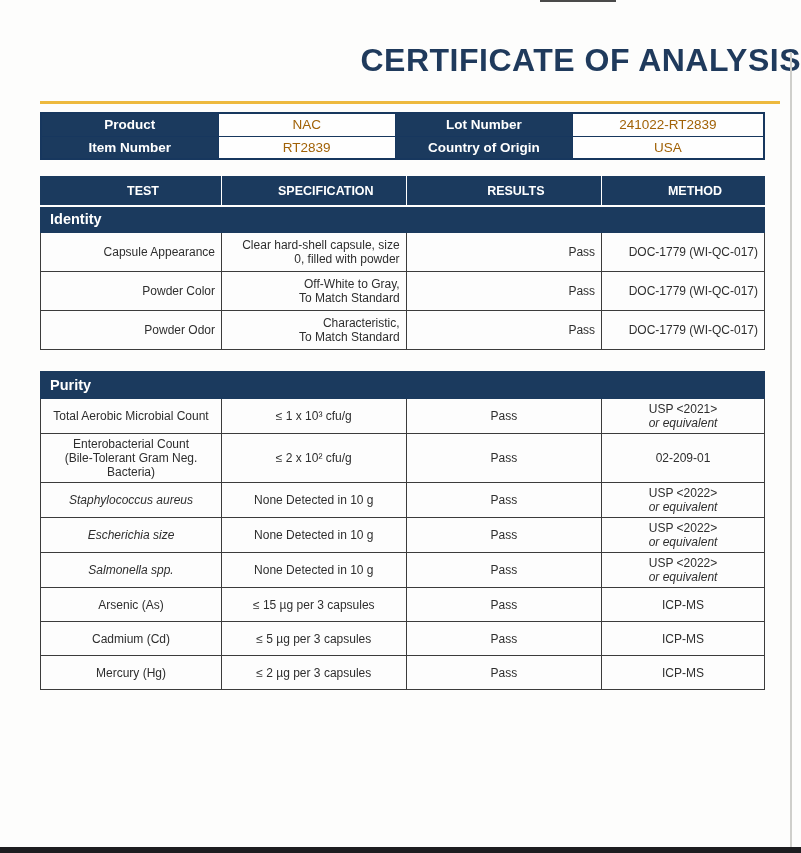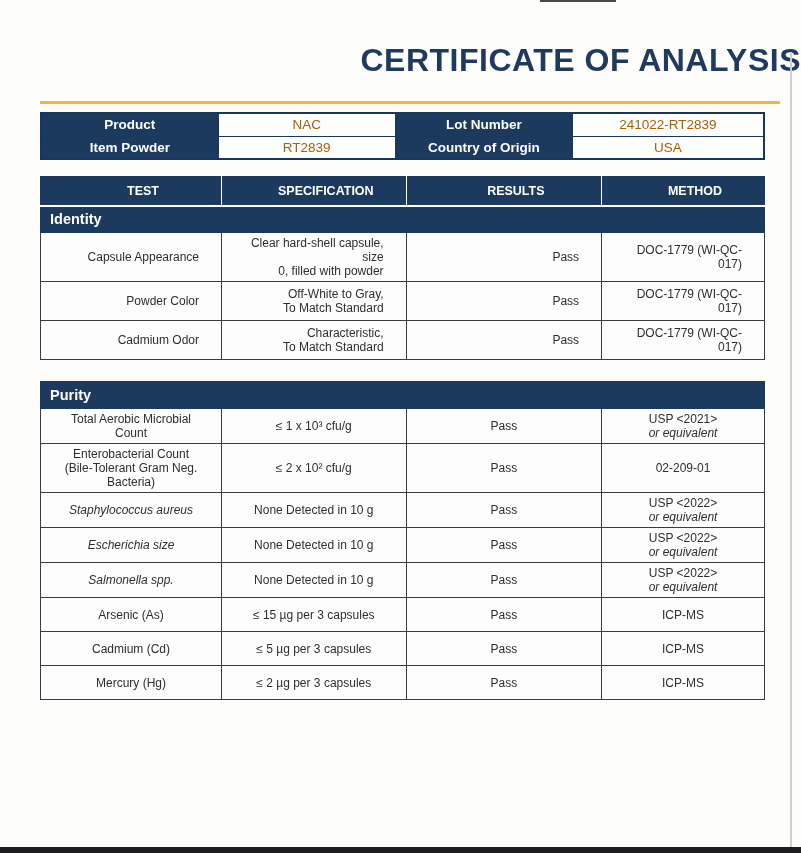--- a/index.html
+++ b/index.html
@@ -40,21 +40,21 @@
   .coa-table th:last-child { border-right:1px solid #1b3a5e; }
   .coa-table tr.section td {
     background:#1b3a5e; color:#ffffff; font-weight:bold; font-size:14.5px;
     height:27px; text-align:left; vertical-align:middle; padding-left:9px;
     border:1px solid #1b3a5e; border-top:2px solid #ffffff;
   }
   .purity-table tr.section td { border-top:1px solid #1b3a5e; }
   .coa-table td {
     background:#fdfdfd; border:1px solid #3c3c3c;
     text-align:center; vertical-align:middle;
-    font-size:12px; color:#2e2e2e; padding:3px 22px;
+    font-size:12px; color:#2e2e2e; padding:3px 6px;
   }
   .identity-table td { height:39px;text-align:right; }
   .purity-table td { height:34px; }
   .spec, .test { white-space:pre-line; }
   .it { font-style:italic; }
   .note { font-style:italic; }
   .identity-table { margin-top:16px; }
   .purity-table { margin-top:21px; }
 </style>
 </head>
@@ -78,21 +78,21 @@
           <col style="width:26.5%">
         </colgroup>
       <tbody>
           <tr>
         <td class="lbl">Product</td>
         <td class="val">NAC</td>
         <td class="lbl">Lot Number</td>
         <td class="val">241022-RT2839</td>
       </tr>
       <tr>
-        <td class="lbl">Item Powder</td>
+        <td class="lbl">Item Number</td>
         <td class="val">RT2839</td>
         <td class="lbl">Country of Origin</td>
         <td class="val">USA</td>
       </tr>
     </tbody>
       </table>
 
     <table class="coa-table identity-table">
       <colgroup>
           <col style="width:25%">
@@ -118,21 +118,21 @@
         <td>DOC-1779 (WI-QC-017)</td>
       </tr>
       <tr>
         <td class="test">Powder Color</td>
         <td class="spec">Off-White to Gray,
 To Match Standard</td>
         <td>Pass</td>
         <td>DOC-1779 (WI-QC-017)</td>
       </tr>
       <tr>
-        <td class="test">Cadmium Odor</td>
+        <td class="test">Powder Odor</td>
         <td class="spec">Characteristic,
 To Match Standard</td>
         <td>Pass</td>
         <td>DOC-1779 (WI-QC-017)</td>
       </tr>
     </tbody>
       </table>
 
     <table class="coa-table purity-table">
       <colgroup>

